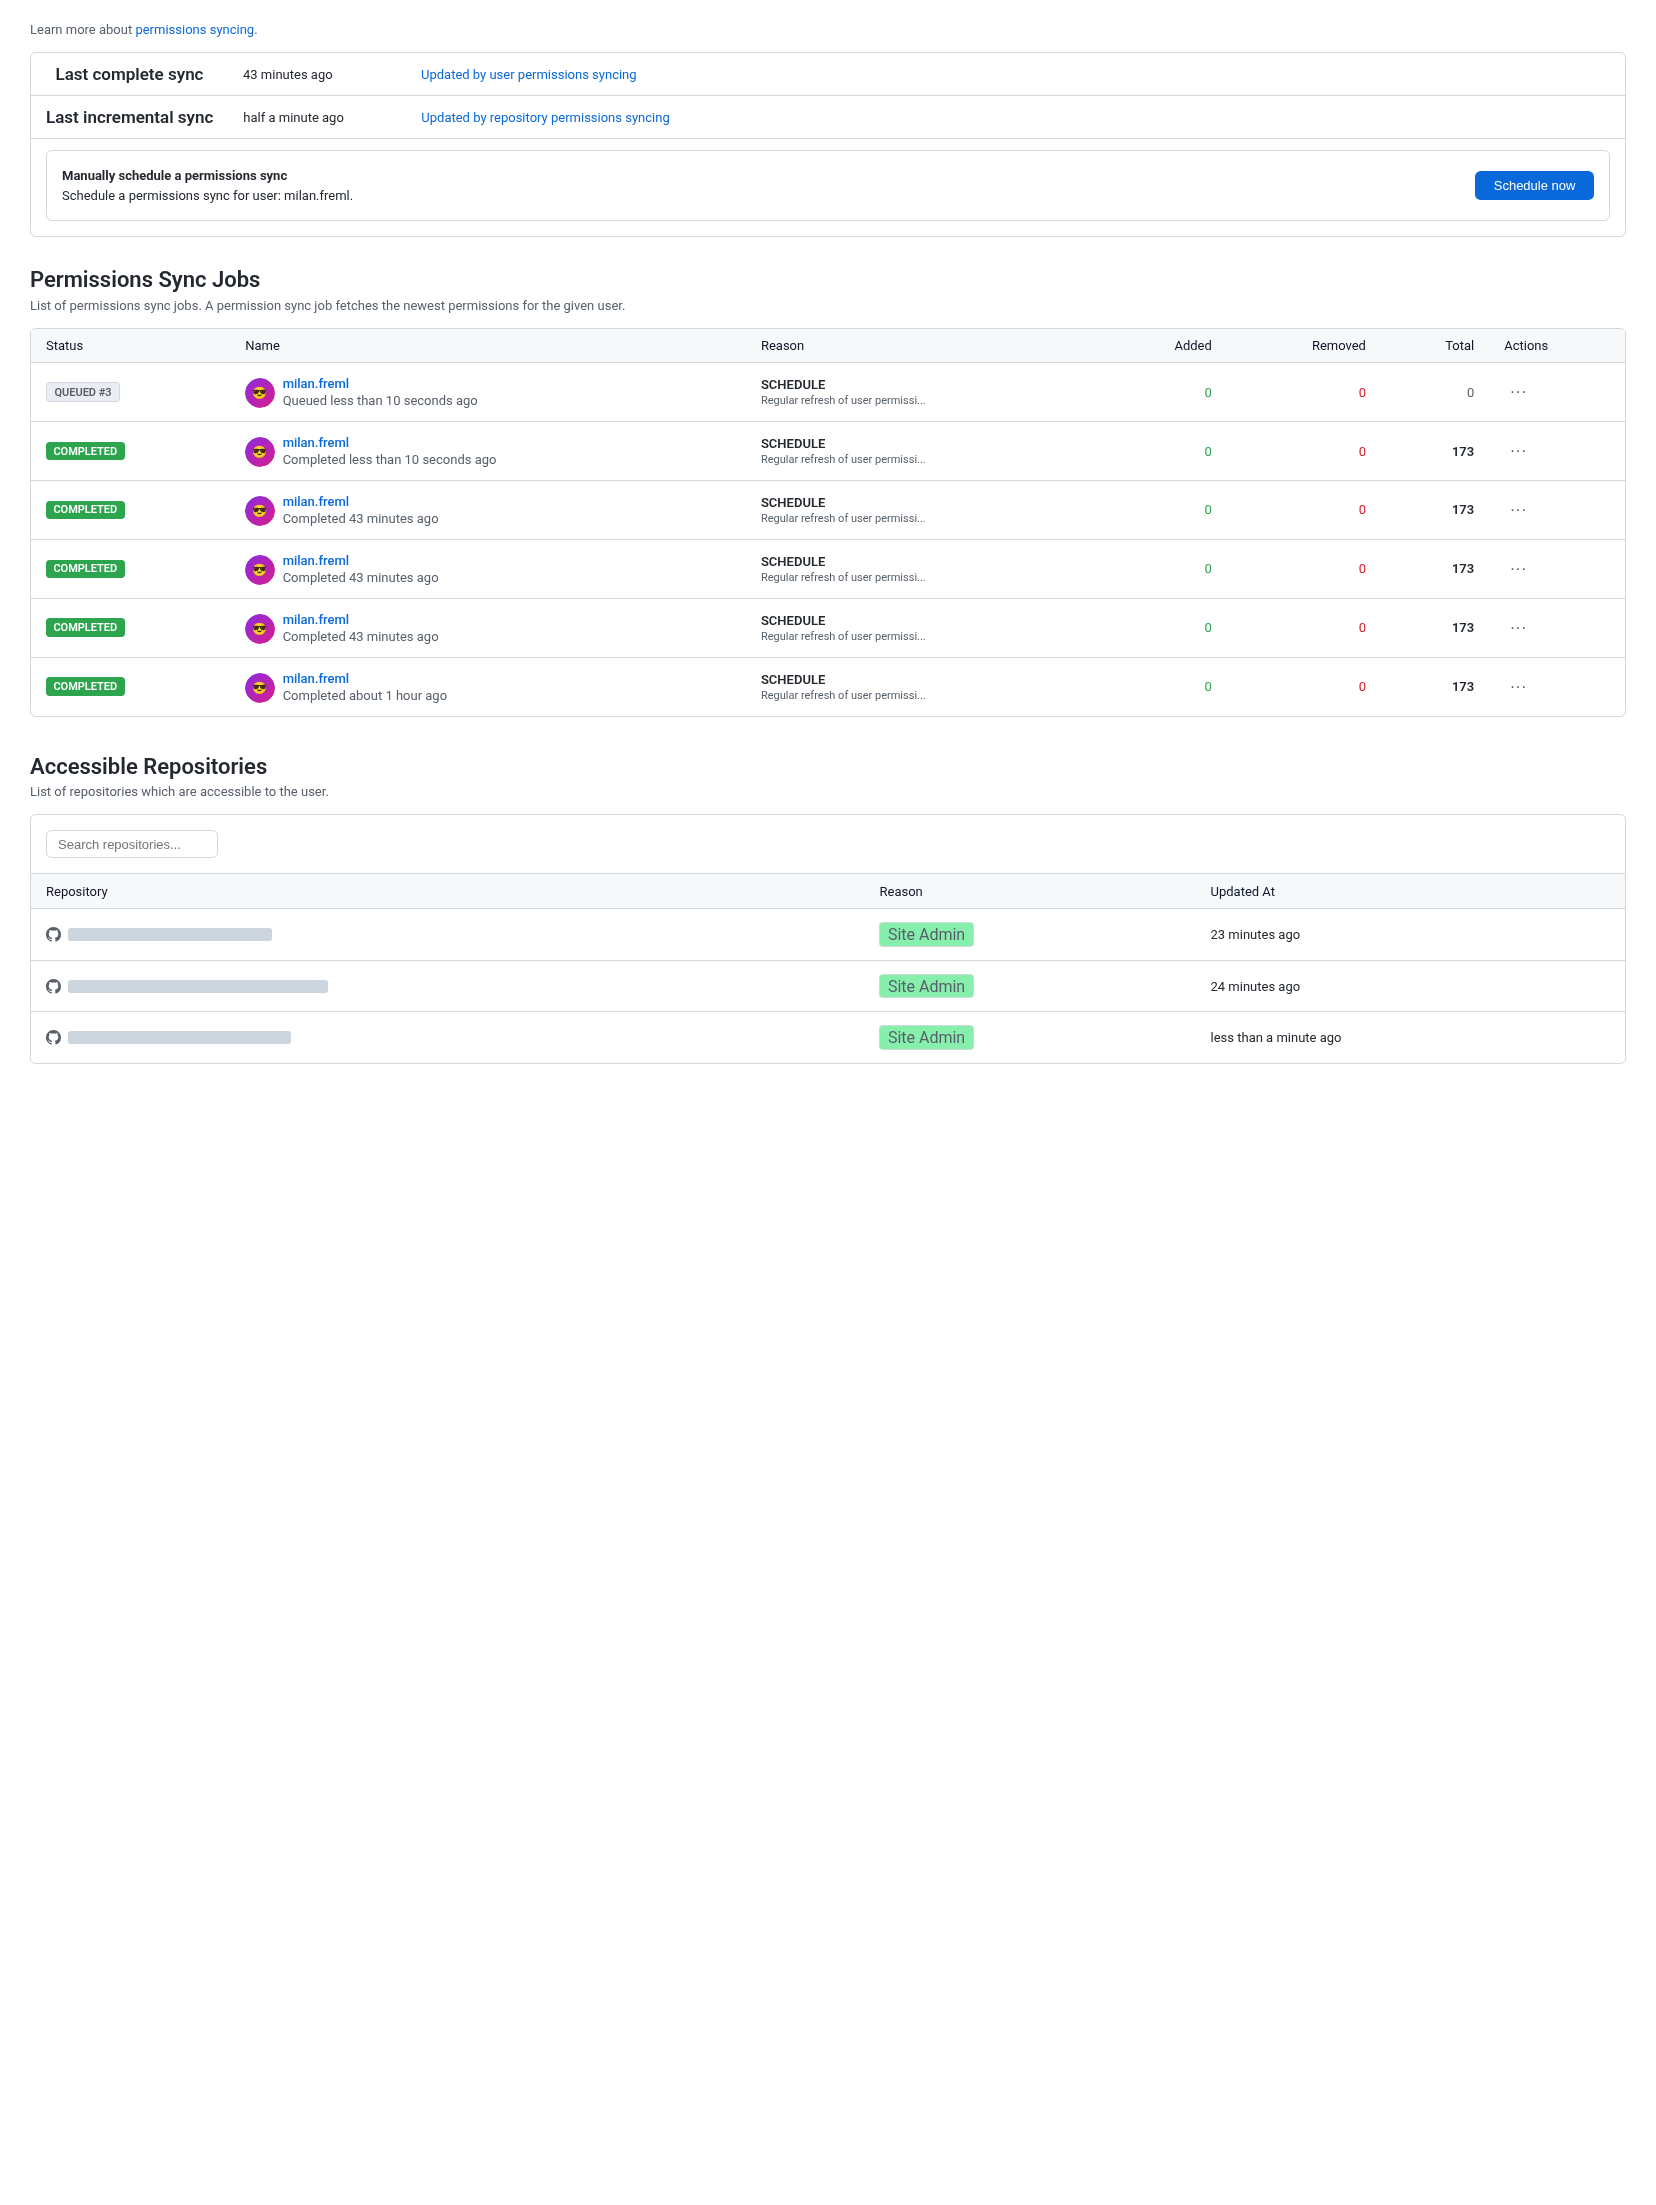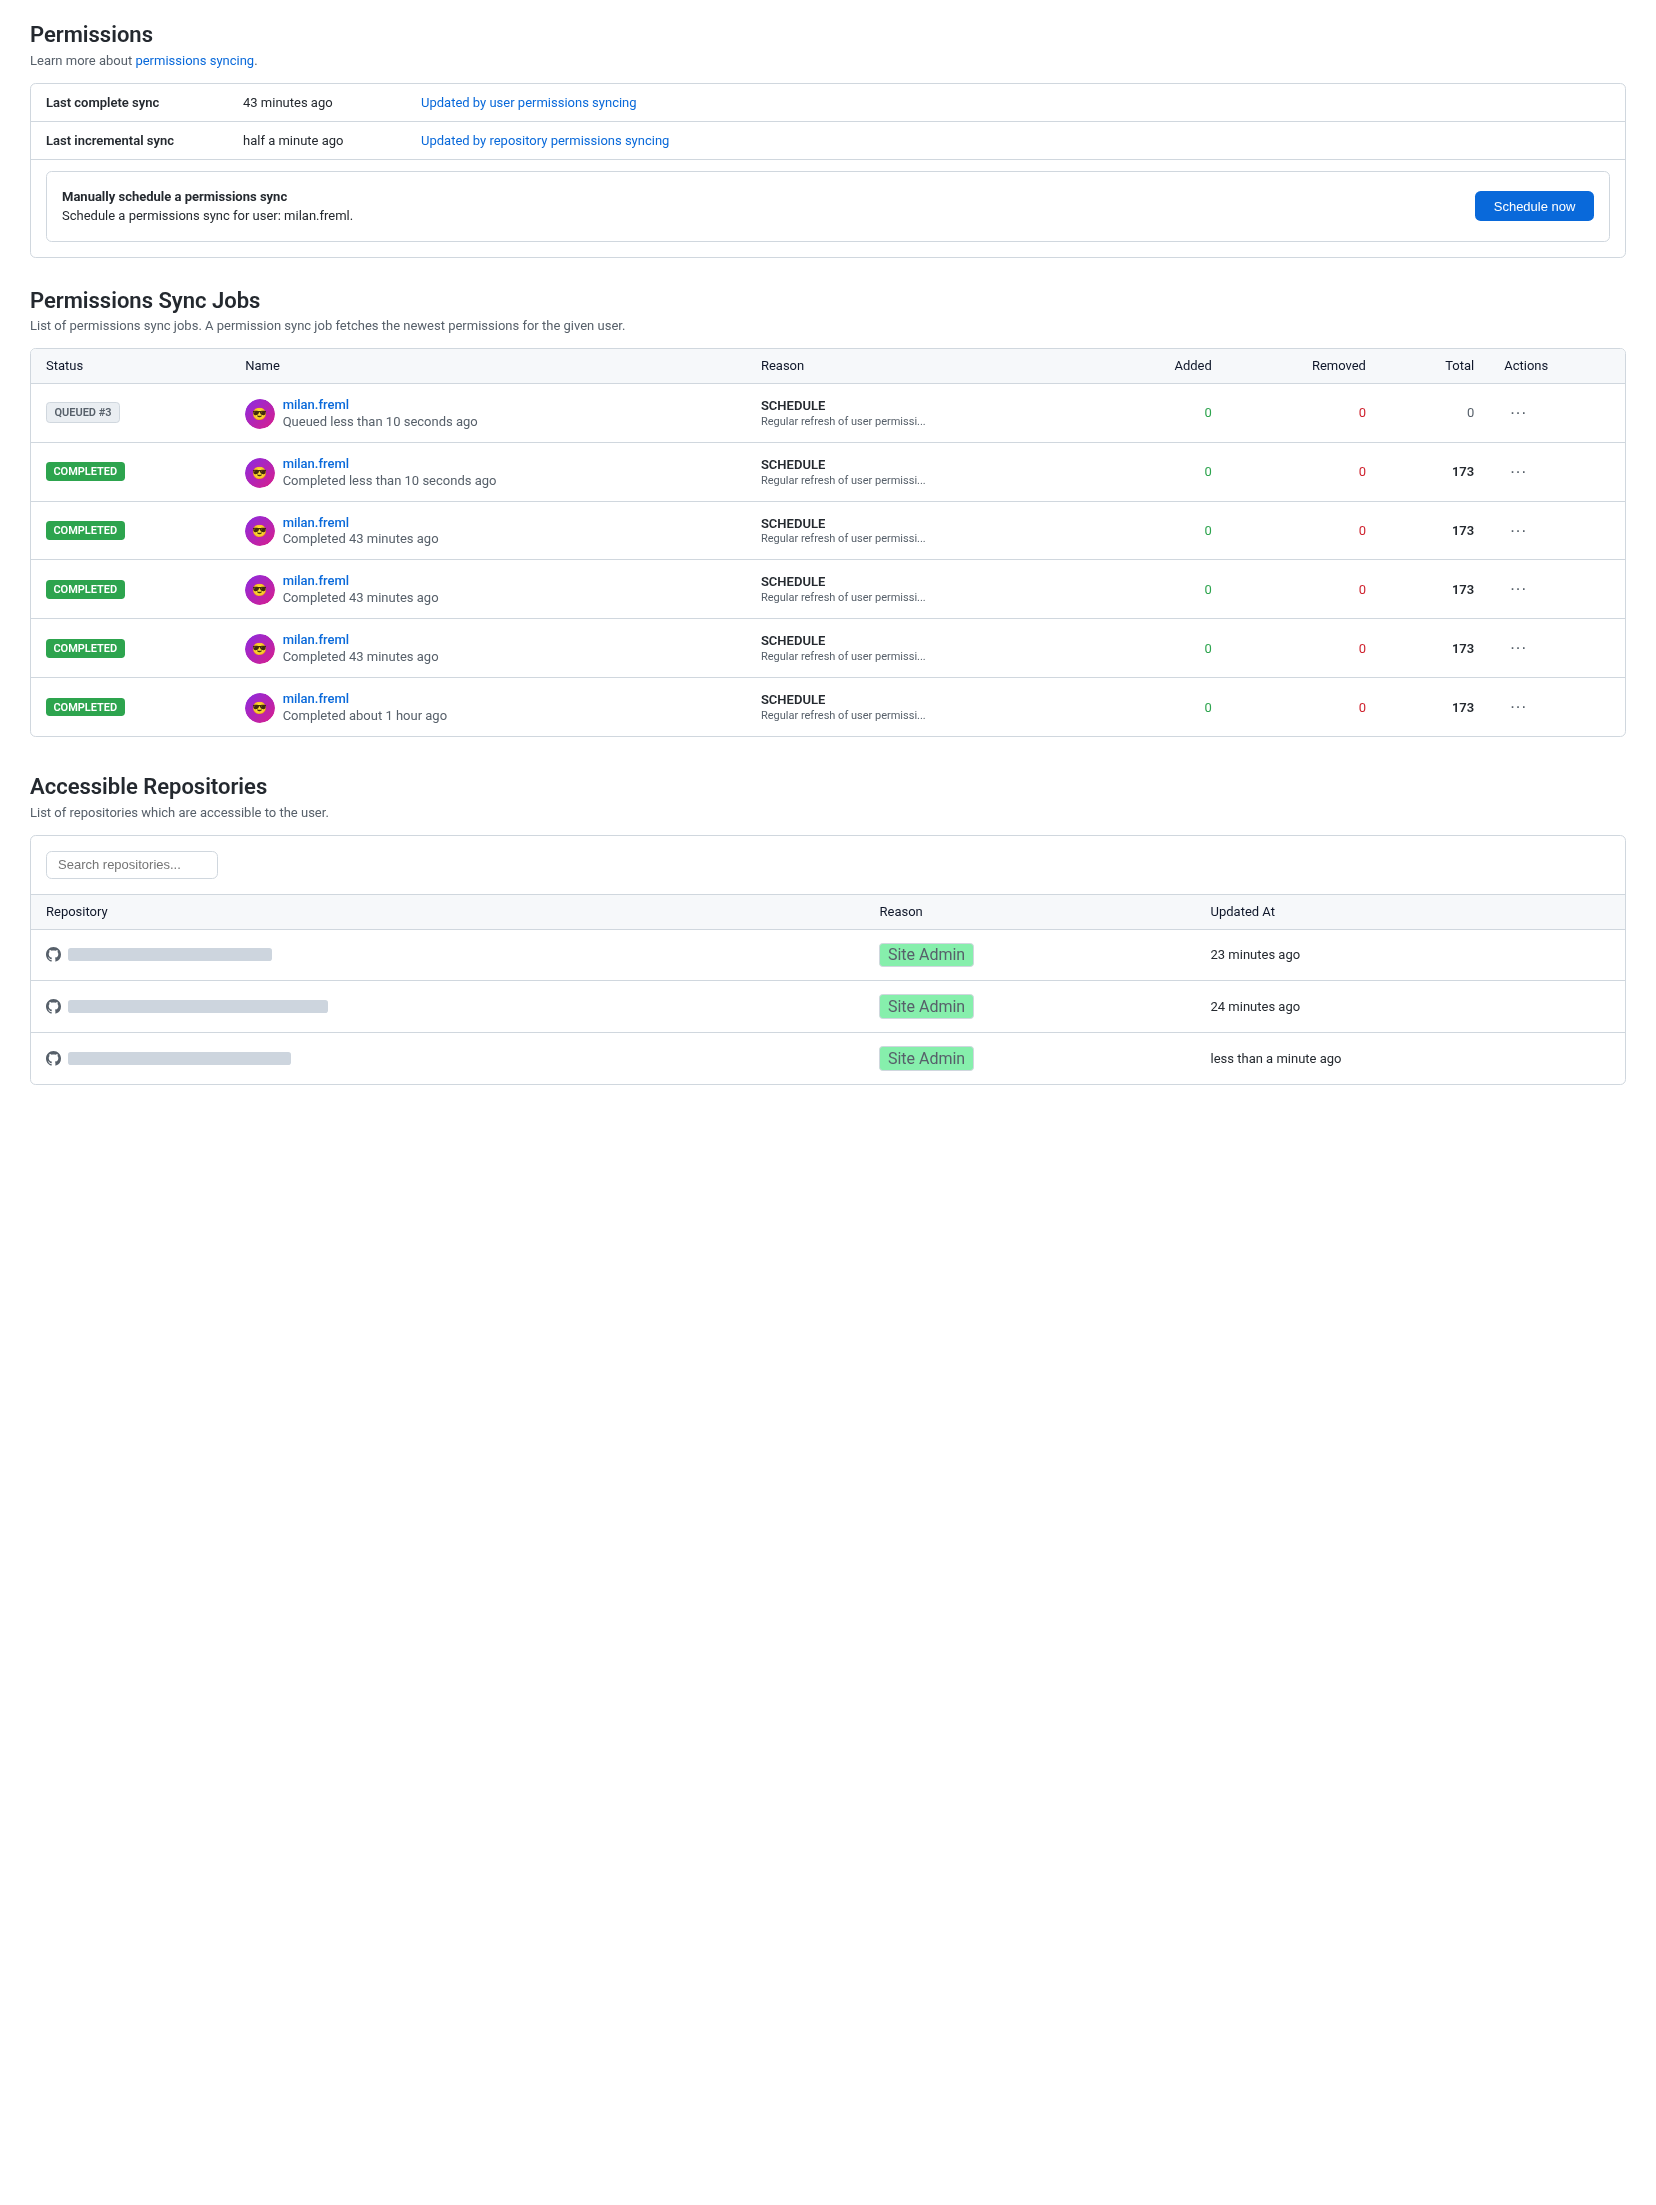--- a/index.html
+++ b/index.html
@@ -45,21 +45,22 @@
       gap: 30px;
     }
 
     .sync-info-row:last-of-type {
       border-bottom: none;
     }
 
     .sync-label {
       font-weight: 600;
       min-width: 167px;
-      font-size: 13px;
+      font-size: 17px;
+      text-align: center;
     }
 
     .sync-time {
       min-width: 148px;
       color: #24292f;
       font-size: 13px;
     }
 
     .sync-link {
       color: #0969da;
@@ -267,21 +268,20 @@
       border-radius: 3.7px;
       padding: 1.9px 7.4px;
       font-size: 16px;
       font-weight: 400;
     }
   </style>
 </head>
 <body>
 
 <section>
-  <h1 class="section-title">Permissions</h1>
   <p class="section-subtitle">
     <span>Learn more about </span><a href="#">permissions syncing</a>.
   </p>
 
   <div class="permissions-card">
 
     <div class="sync-info-row">
       <span class="sync-label">Last complete sync</span>
       <span class="sync-time">43 minutes ago</span>
       <a class="sync-link" href="#">Updated by user permissions syncing</a>

